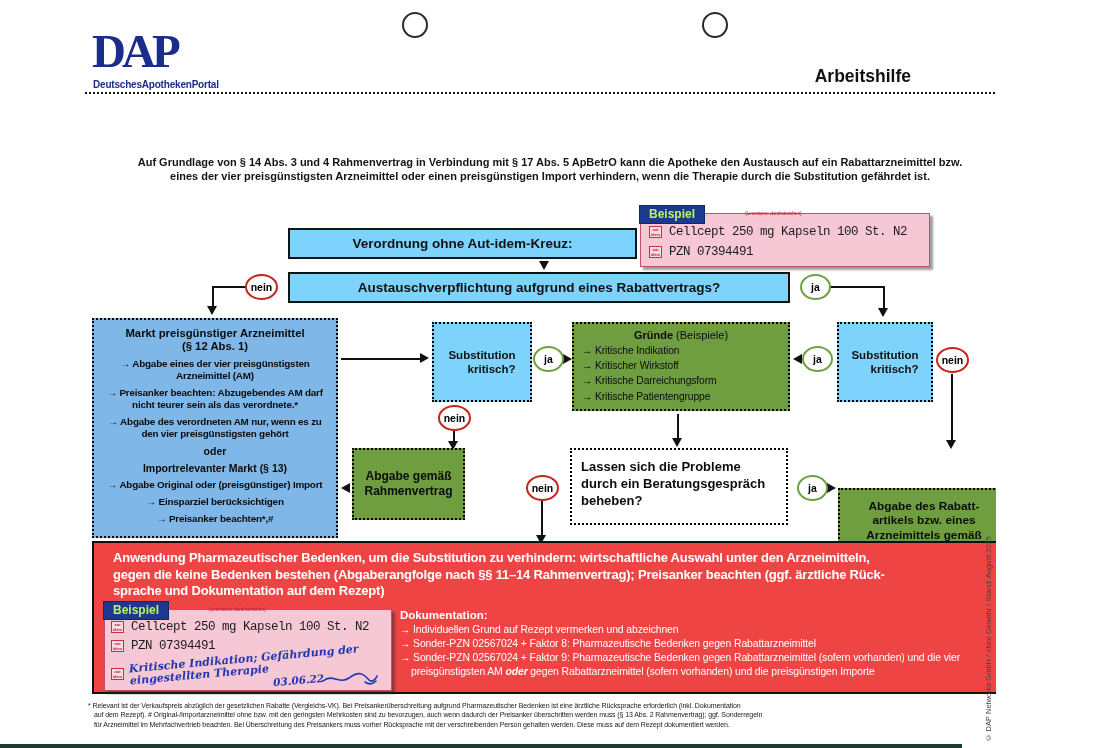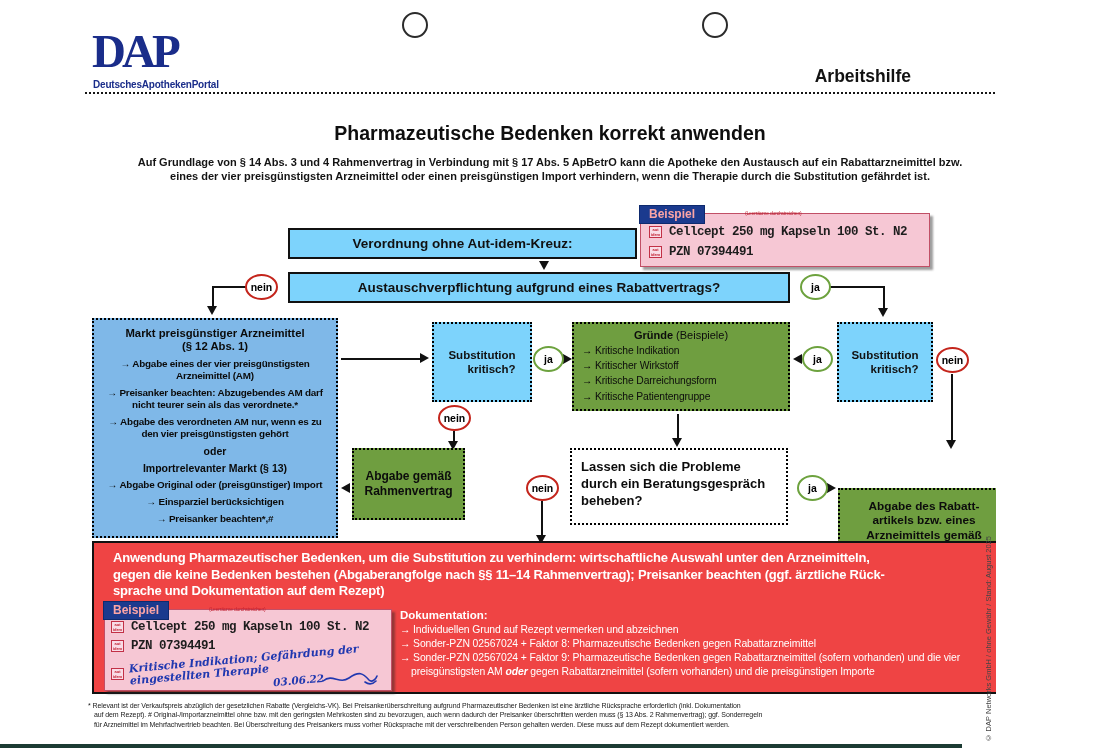--- a/index.html
+++ b/index.html
@@ -38,25 +38,25 @@
 
   .hline { position:absolute; height:2px; background:#111; }
   .vline { position:absolute; width:2px; background:#111; }
   .tri { position:absolute; width:0; height:0; }
   .tri.down  { border-left:5.5px solid transparent; border-right:5.5px solid transparent; border-top:9px solid #111; }
   .tri.right { border-top:5.5px solid transparent; border-bottom:5.5px solid transparent; border-left:9px solid #111; }
   .tri.left  { border-top:5.5px solid transparent; border-bottom:5.5px solid transparent; border-right:9px solid #111; }
 
   
   .rxbox { position:absolute; background:#f6c7d4; border:1px solid #c14f66; box-shadow:3px 3px 2px rgba(40,40,40,0.45); }
-  .rxtab { position:absolute; left:-2px; top:-9px; background:#1b3a8e; border:1px solid #0e2a6e; color:#fca5a5; font-size:12px; font-weight:bold; padding:1px 9px 2px; }
+  .rxtab { position:absolute; left:-2px; top:-9px; background:#1b3a8e; border:1px solid #0e2a6e; color:#bef264; font-size:12px; font-weight:bold; padding:1px 9px 2px; }
   .rxhint { position:absolute; font-size:5px; color:#c02030; letter-spacing:-0.2px; }
   .rxline { position:absolute; display:flex; align-items:center; gap:7px; }
   .autidem { width:13px; height:12px; background:#f9dce6; border:1px solid #c23046; color:#c02030; font-size:4px; font-weight:bold; line-height:4.5px; text-align:center; white-space:pre-line; flex:0 0 auto; padding-top:1px; }
-  .mono { font-family:"Liberation Mono","DejaVu Sans Mono",monospace; font-weight:bold; font-size:12.5px; color:#1d1d1d; letter-spacing:-0.5px; white-space:nowrap; }
+  .mono { font-family:"Liberation Mono","DejaVu Sans Mono",monospace; font-weight:normal; font-size:12.5px; color:#1d1d1d; letter-spacing:-0.5px; white-space:nowrap; }
   .handwrite { position:absolute; font-family:"DejaVu Serif", serif; font-style:italic; font-weight:bold; color:#2038b0; transform:rotate(-5deg); }
 
   
   .panel { position:absolute; left:92px; top:541px; width:926px; height:153px; background:#ef4444; border:2px solid #111;padding-left:8px; }
   .panel-heading { padding:7px 11px 0; color:#fff; font-weight:bold; font-size:13px; line-height:16.5px; white-space:pre-line; letter-spacing:-0.2px; }
   .docu { position:absolute; left:400px; top:609px; width:612px; color:#fff; }
   .docu .dt { font-size:11.5px; font-weight:bold; margin-bottom:2px; }
   .docu-item { font-size:10.4px; line-height:14px; padding-left:11px; text-indent:-11px; letter-spacing:-0.1px; }
 
   .footnote { position:absolute; left:88px; top:701px; width:934px; font-size:7px; line-height:9.4px; color:#191919; white-space:pre-line; padding-left:6px; text-indent:-6px; letter-spacing:-0.1px; }
@@ -68,21 +68,20 @@
 
 <div class="page">
 
   <div class="hole" style="left:402px; top:12px;"></div>
   <div class="hole" style="left:702px; top:12px;"></div>
   <div class="logo-text">DAP</div>
   <div class="logo-sub">DeutschesApothekenPortal</div>
   <div class="doc-label">Arbeitshilfe</div>
   <div class="divider"></div>
 
-  <div class="page-title">Pharmazeutische Bedenken korrekt anwenden</div>
   <div class="intro">Auf Grundlage von § 14 Abs. 3 und 4 Rahmenvertrag in Verbindung mit § 17 Abs. 5 ApBetrO kann die Apotheke den Austausch auf ein Rabattarzneimittel bzw.
 eines der vier preisgünstigsten Arzneimittel oder einen preisgünstigen Import verhindern, wenn die Therapie durch die Substitution gefährdet ist.</div>
 
   <div class="rxbox" style="left:640px; top:213px; width:290px; height:54px;">
     <div class="rxtab">Beispiel</div>
     <div class="rxhint" style="left:104px; top:-4px;">(Leerräume durchstreichen)</div>
     <div class="rxline" style="left:8px; top:11px;">
       <span class="autidem">aut
 idem</span>
       <span class="mono">Cellcept 250 mg Kapseln 100 St. N2</span>

